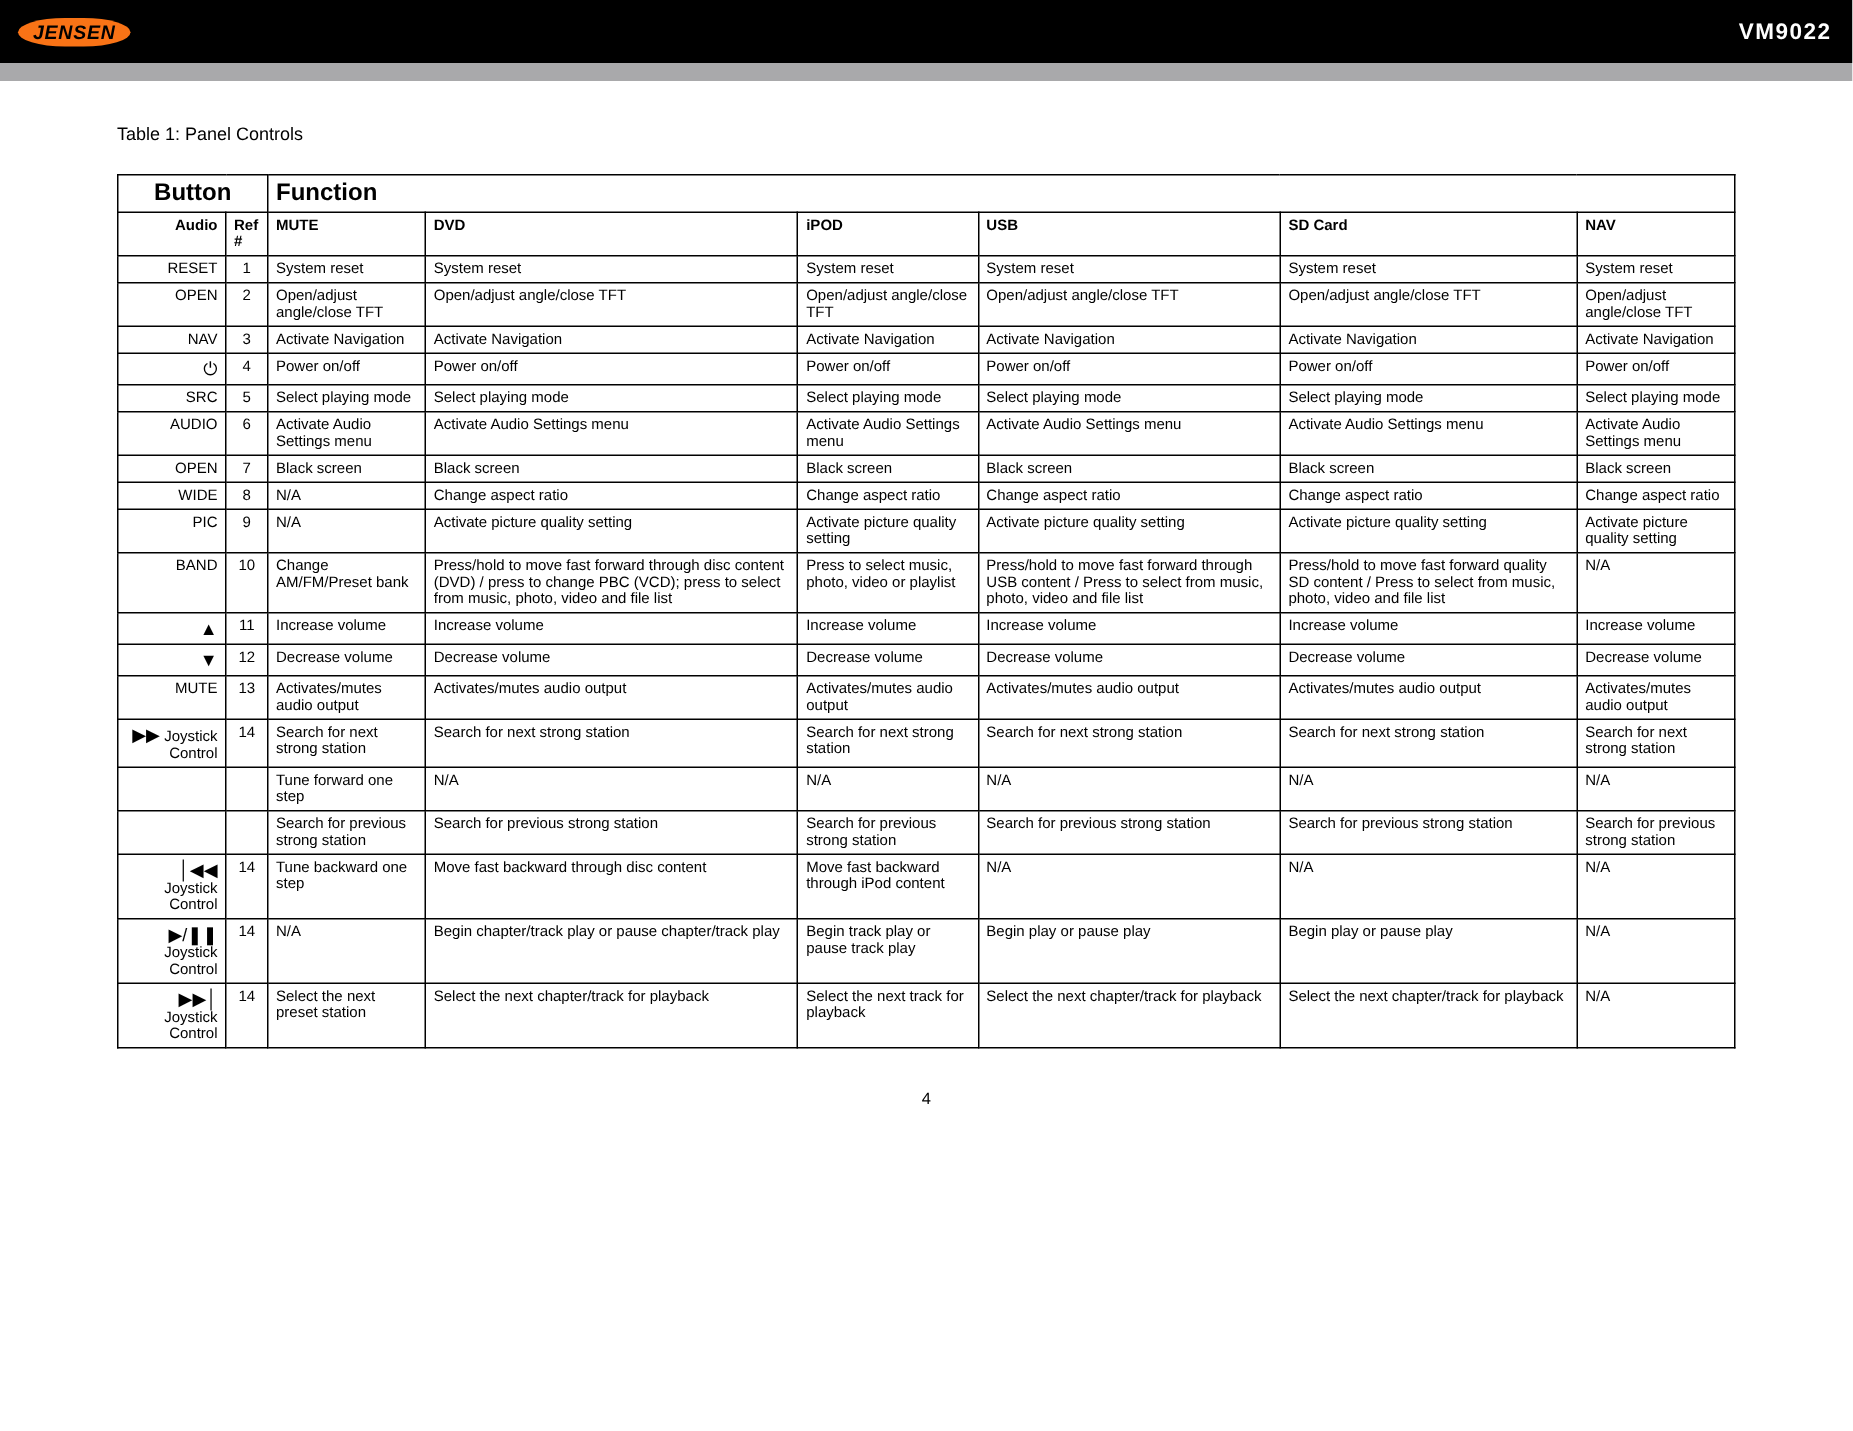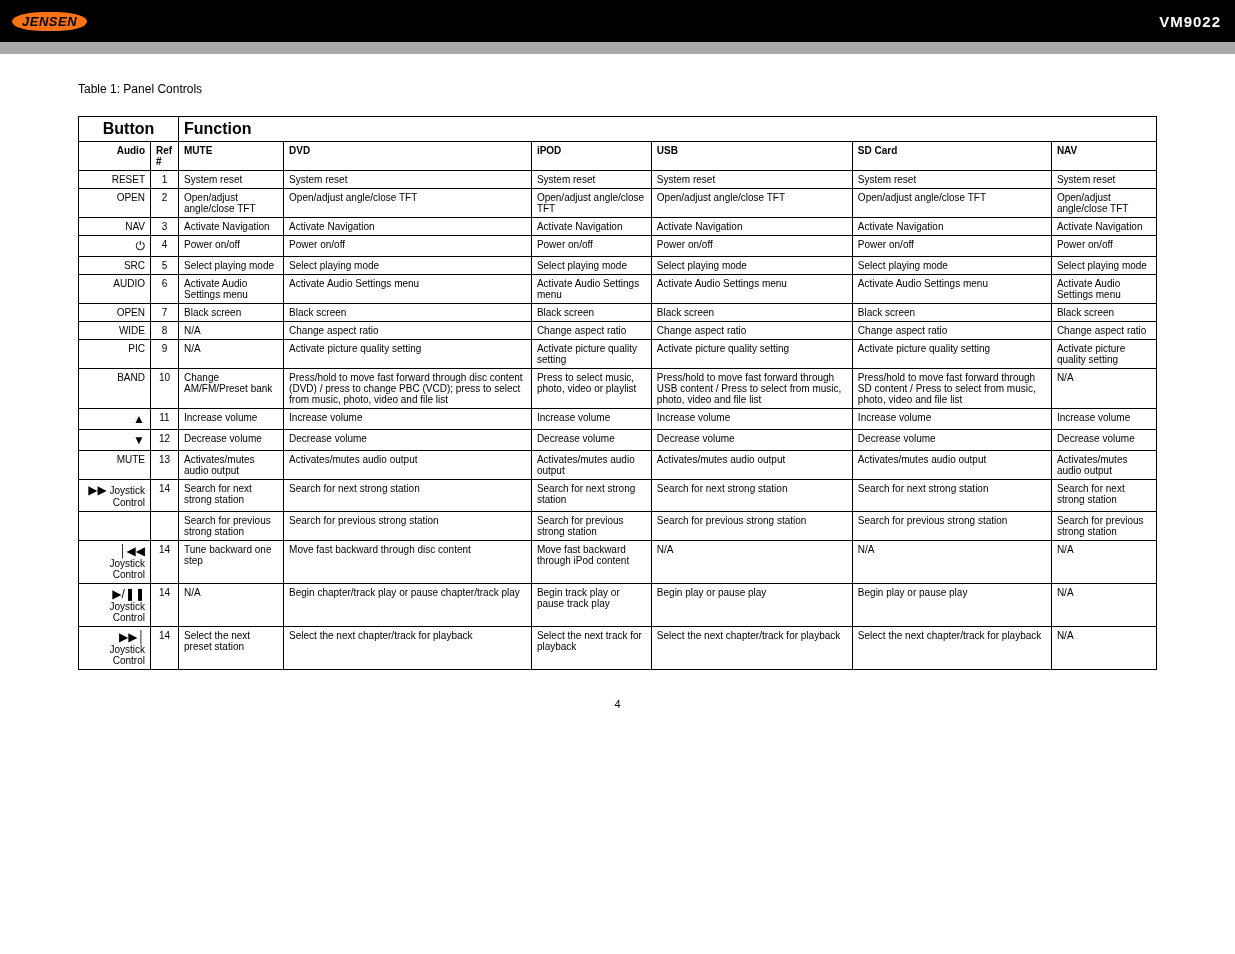--- a/index.html
+++ b/index.html
@@ -152,21 +152,21 @@
           <td>Activate picture quality setting</td>
           <td>Activate picture quality setting</td>
         </tr>
         <tr>
           <td class="col-name">BAND</td>
           <td class="col-ref-data">10</td>
           <td>Change AM/FM/Preset bank</td>
           <td>Press/hold to move fast forward through disc content (DVD) / press to change PBC (VCD); press to select from music, photo, video and file list</td>
           <td>Press to select music, photo, video or playlist</td>
           <td>Press/hold to move fast forward through USB content / Press to select from music, photo, video and file list</td>
-          <td>Press/hold to move fast forward through SD content / Press to select from music, photo, video and file list</td>
+          <td>Press/hold to move fast forward quality SD content / Press to select from music, photo, video and file list</td>
           <td>N/A</td>
         </tr>
         <tr>
           <td class="col-name"><span class="icon">▲</span></td>
           <td class="col-ref-data">11</td>
           <td>Increase volume</td>
           <td>Increase volume</td>
           <td>Increase volume</td>
           <td>Increase volume</td>
           <td>Increase volume</td>
@@ -194,20 +194,30 @@
         </tr>
         <tr>
           <td class="col-name"><span class="icon">▶▶</span> Joystick Control</td>
           <td class="col-ref-data">14</td>
           <td>Search for next strong station</td>
           <td>Search for next strong station</td>
           <td>Search for next strong station</td>
           <td>Search for next strong station</td>
           <td>Search for next strong station</td>
           <td>Search for next strong station</td>
+        </tr>
+        <tr>
+          <td class="col-name"></td>
+          <td class="col-ref-data"></td>
+          <td>Tune forward one step</td>
+          <td>N/A</td>
+          <td>N/A</td>
+          <td>N/A</td>
+          <td>N/A</td>
+          <td>N/A</td>
         </tr>
         <tr>
           <td class="col-name"></td>
           <td class="col-ref-data"></td>
           <td>Search for previous strong station</td>
           <td>Search for previous strong station</td>
           <td>Search for previous strong station</td>
           <td>Search for previous strong station</td>
           <td>Search for previous strong station</td>
           <td>Search for previous strong station</td>

